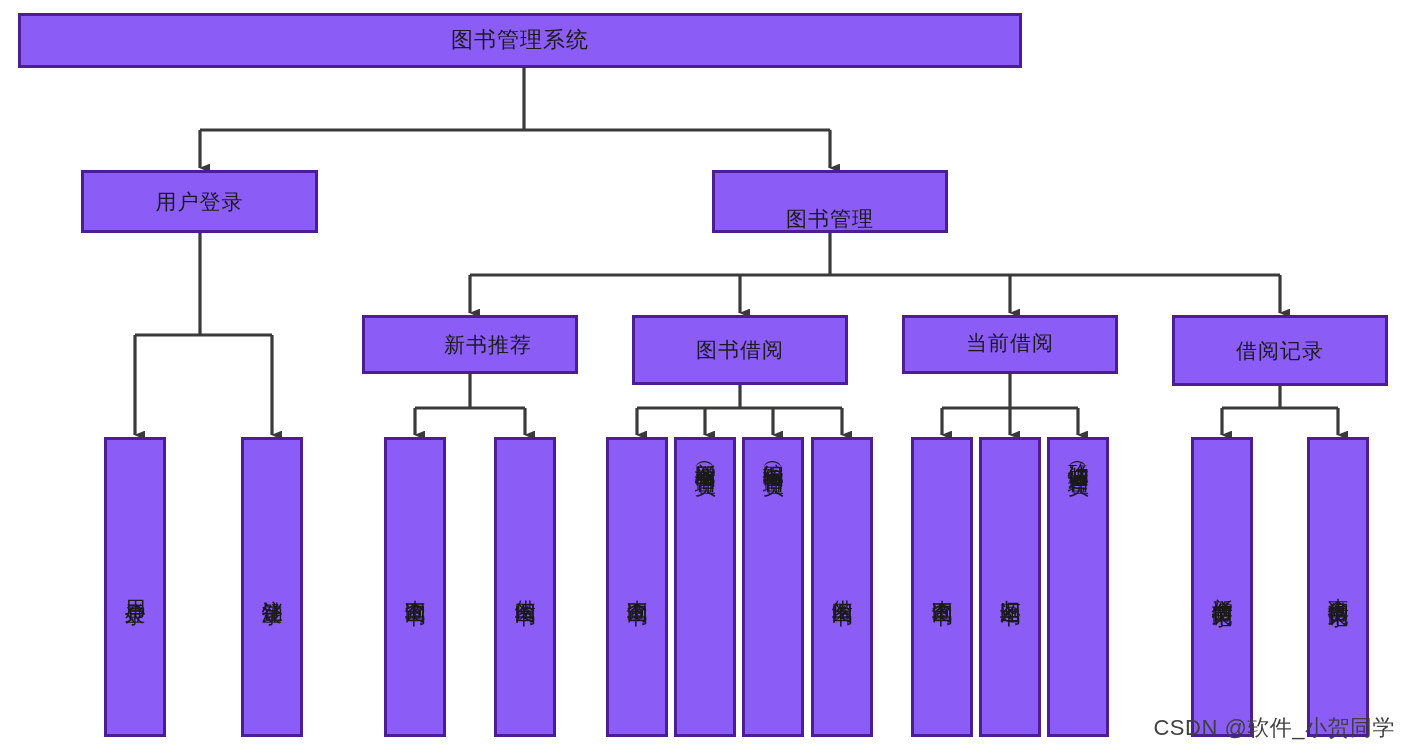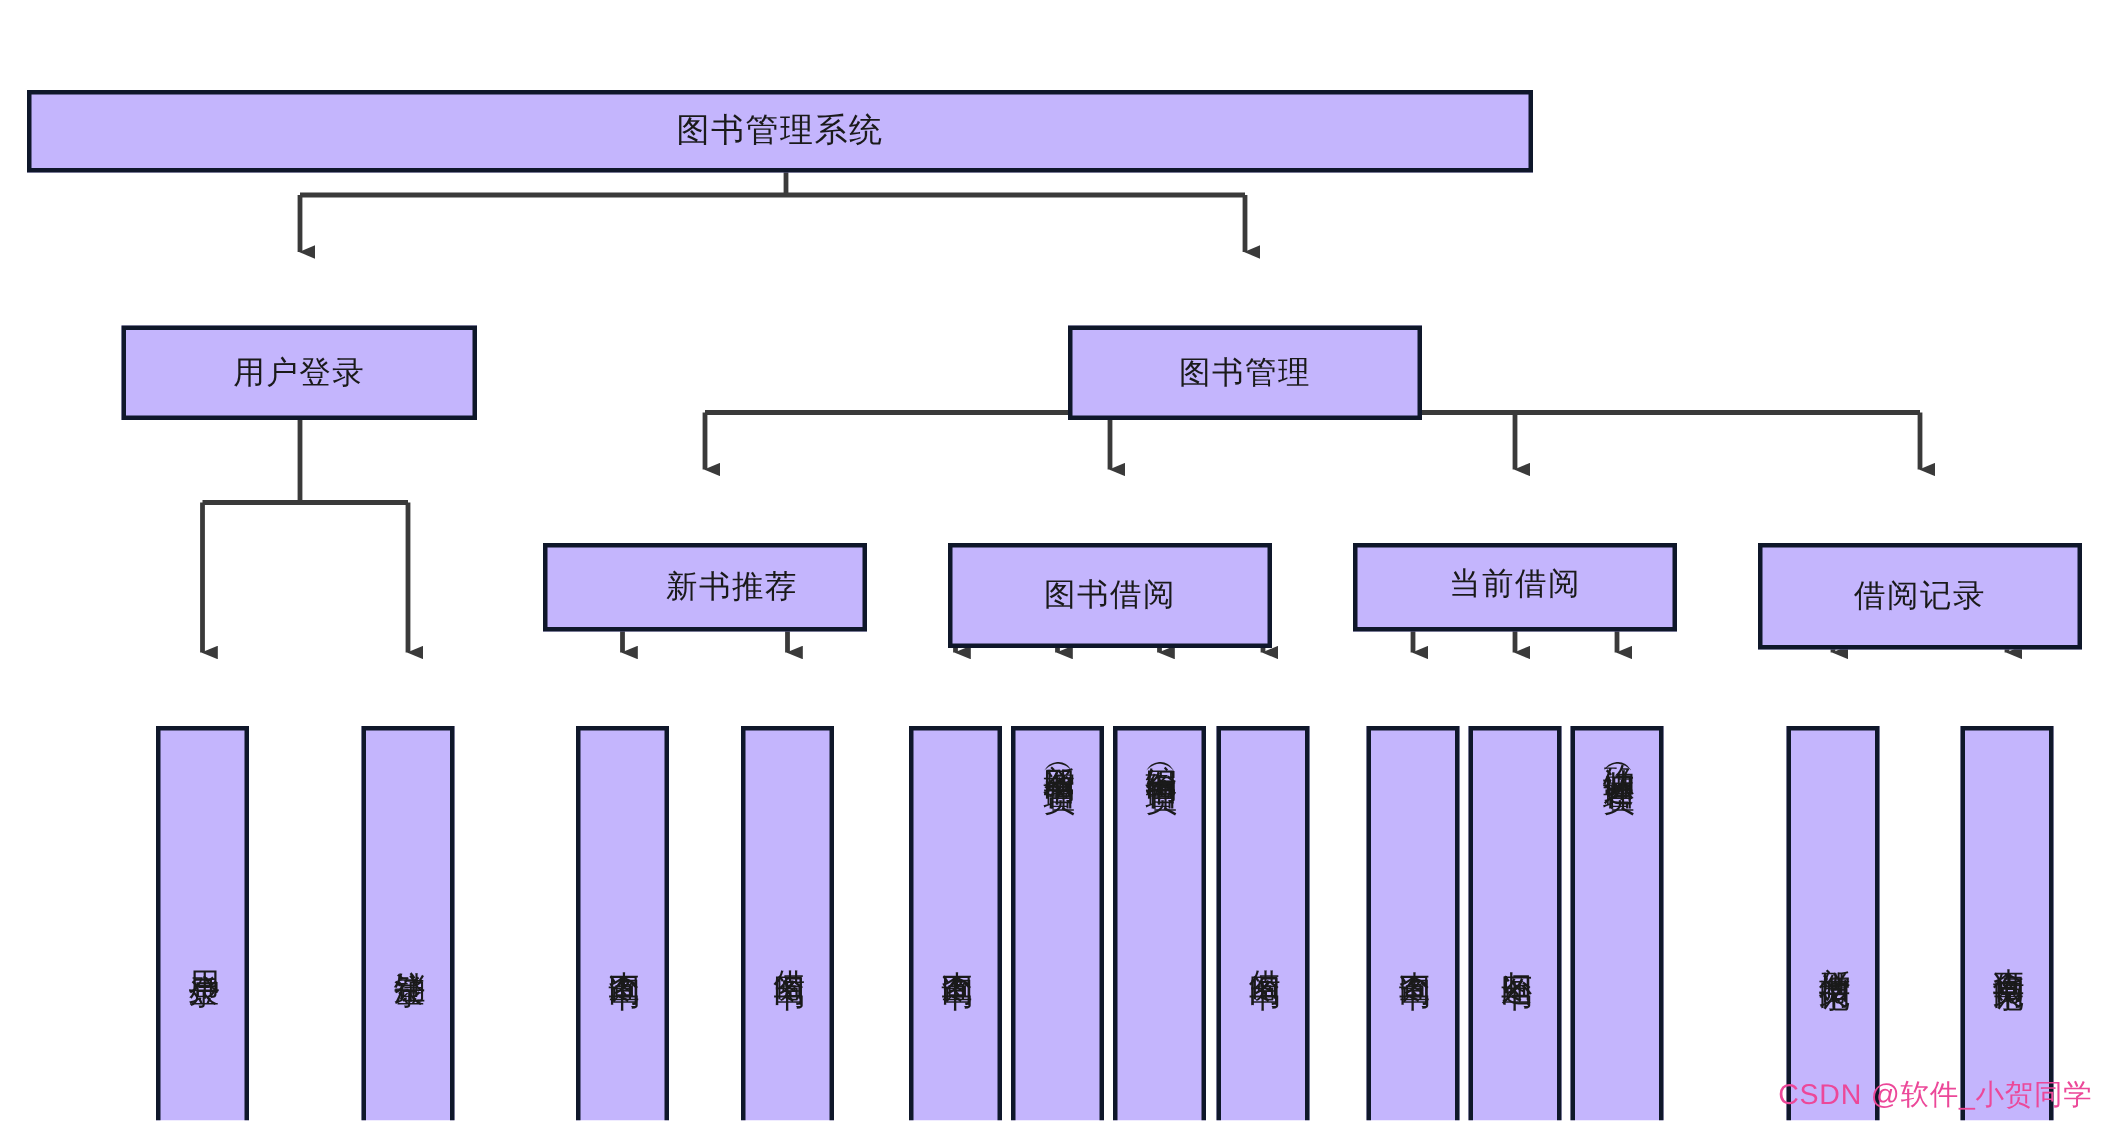--- a/index.html
+++ b/index.html
@@ -22,27 +22,26 @@
     position: absolute;
     left: 0;
     top: 0;
     width: 1405px;
     height: 747px;
     display: block;
   }
   .node-box {
     position: absolute;
     box-sizing: border-box;
-    background: #c4b5fd;
-    border: 3px solid #0f172a;
+    background: #8b5cf6;
+    border: 3px solid #4c1d95;
     display: flex;
     align-items: center;
     justify-content: center;
     color: #1a1a1a;
-    margin-top: 47px;
   }
   .node-h .node-label {
     font-size: 21px;
     line-height: 1.1;
     letter-spacing: 1px;
     white-space: nowrap;
   }
   .node-v {
     align-items: flex-start;
     justify-content: center;
@@ -60,22 +59,22 @@
     align-items: center;
     padding-top: 0;
   }
   #root-box .node-label {
     font-size: 22px;
   }
   #watermark {
     position: absolute;
     right: 10px;
     bottom: 4px;
-    font-size: 19px;
-    color: #ec4899;
+    font-size: 22px;
+    color: #404040;
     letter-spacing: 0.5px;
     white-space: nowrap;
     pointer-events: none;
   }
 </style>
 </head>
 <body>
 
 <div id="diagram-root">
 
@@ -134,21 +133,21 @@
     </g>
   </svg>
 
   <div class="node-box node-h" id="root-box" style="left:18px; top:13px; width:1004px; height:55px;">
     <span class="node-label">图书管理系统</span>
   </div>
 
   <div class="node-box node-h" style="left:81px; top:170px; width:237px; height:63px;">
     <span class="node-label">用户登录</span>
   </div>
-  <div class="node-box node-h" style="left:712px; top:170px; width:236px; height:63px;">
+  <div class="node-box node-h" style="left:712px; top:170px; width:236px; height:63px;align-items:flex-end;">
     <span class="node-label">图书管理</span>
   </div>
 
   <div class="node-box node-h" style="left:362px; top:315px; width:216px; height:59px;padding-left:36px;">
     <span class="node-label">新书推荐</span>
   </div>
   <div class="node-box node-h" style="left:632px; top:315px; width:216px; height:70px;">
     <span class="node-label">图书借阅</span>
   </div>
   <div class="node-box node-h" style="left:902px; top:315px; width:216px; height:59px;font-family:Liberation Mono, monospace;">

